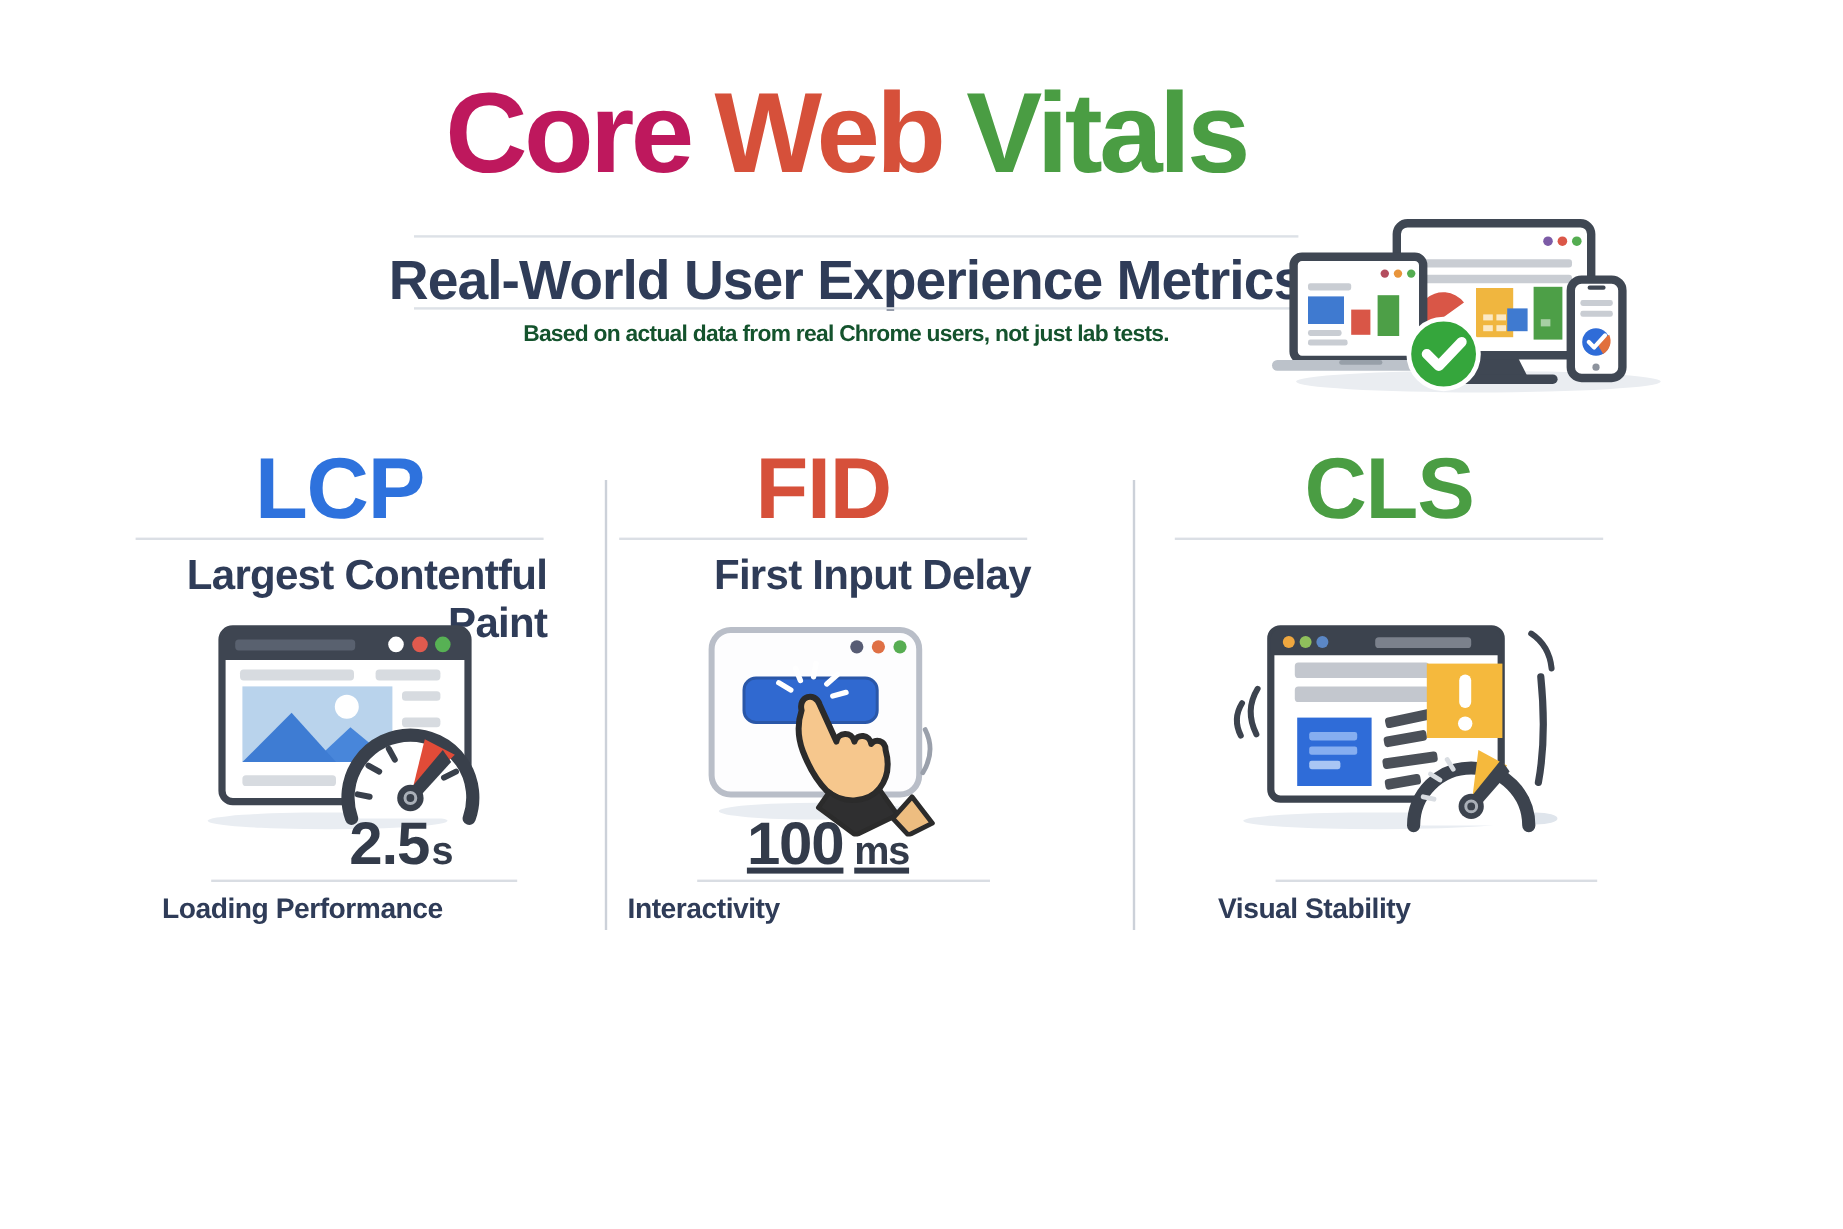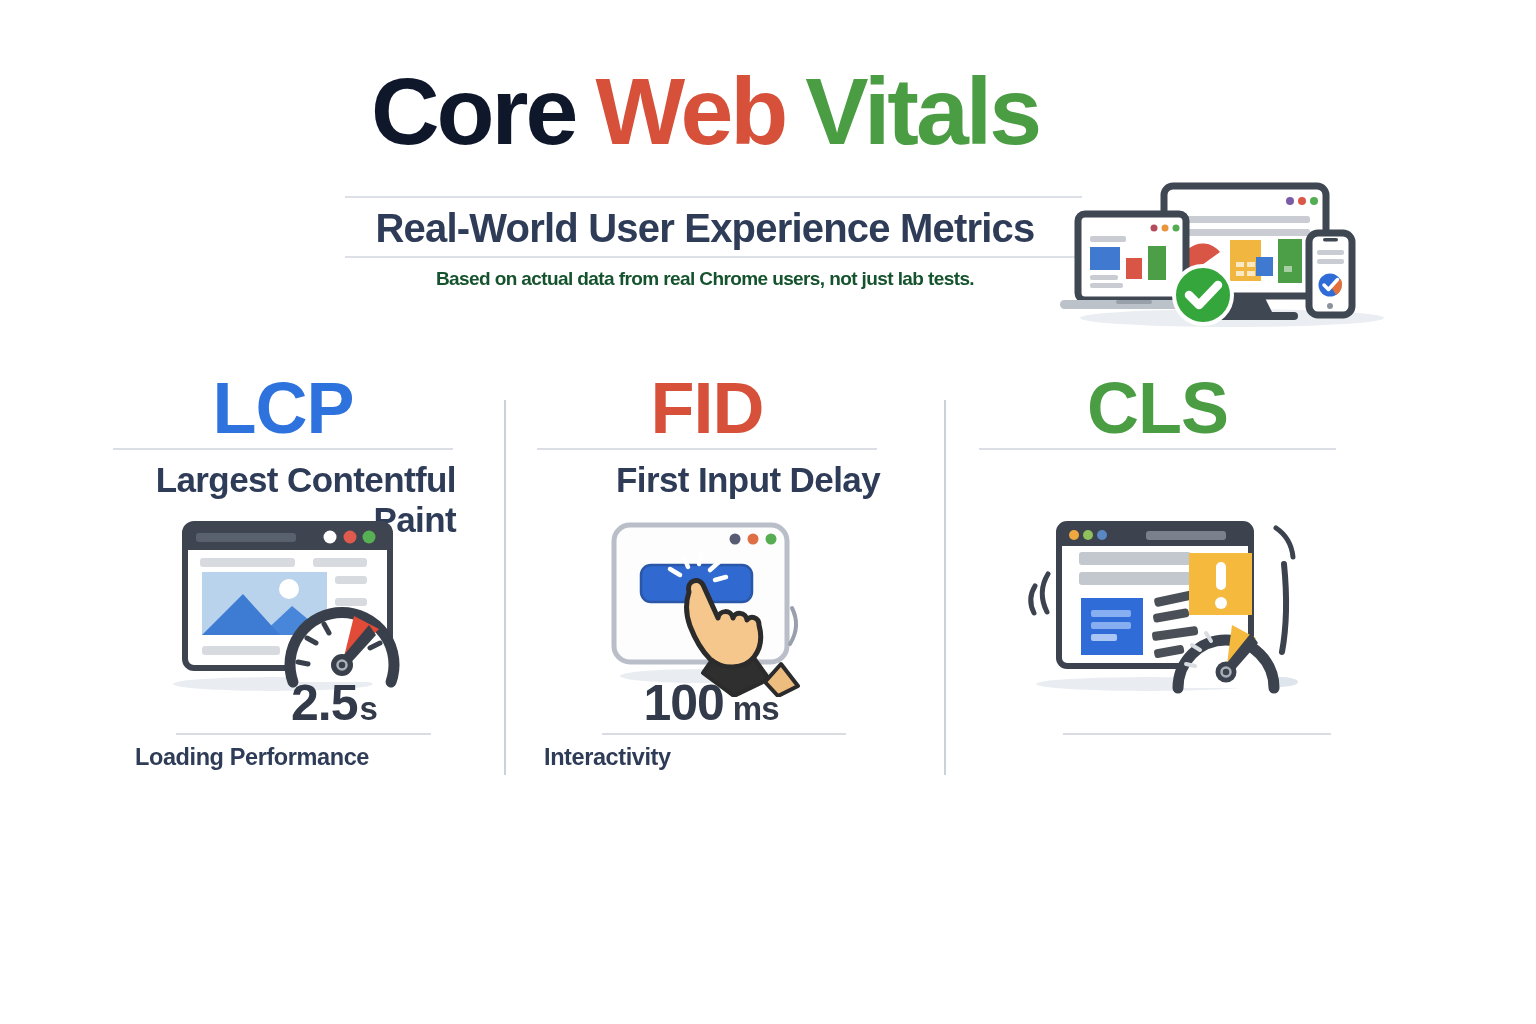--- a/index.html
+++ b/index.html
@@ -12,51 +12,51 @@
     position:absolute;top:62px;left:0;width:1410px;margin:0;text-align:center;
     font-size:95px;font-weight:800;letter-spacing:-3px;line-height:1.05;white-space:nowrap;
   }
   .title .w{display:inline-block;}
   .title .w + .w{margin-left:20px;}
   .rule{position:absolute;height:2px;background:#dde1e7;}
   .rule-top{top:196px;left:345px;width:737px;}
   .rule-bottom{top:256px;left:345px;width:737px;}
   .subtitle{
     position:absolute;top:206px;left:0;width:1410px;margin:0;text-align:center;
-    font-size:40px;font-weight:700;letter-spacing:-0.8px;color:#2f3c58;
+    font-size:46px;font-weight:700;letter-spacing:-0.8px;color:#2f3c58;
   }
   .tagline{
     position:absolute;top:268px;left:0;width:1410px;margin:0;text-align:center;
     font-size:19px;font-weight:600;letter-spacing:-0.6px;color:#14532d;
   }
   .devices{position:absolute;left:1052px;top:176px;width:344px;height:158px;}
   
   .divider-v{position:absolute;top:400px;width:2px;height:375px;background:#ccd1d9;}
   .divider-v1{left:504px;}
   .divider-v2{left:944px;}
   .metric{position:absolute;top:372px;height:420px;}
   .metric-lcp{left:110px;width:346px;}
-  .metric-fid{left:534px;width:346px;}
+  .metric-fid{left:513px;width:346px;}
   .metric-cls{left:975px;width:365px;}
   .abbr{
     position:absolute;top:0;left:0;width:100%;margin:0;text-align:center;
     font-size:72px;font-weight:800;letter-spacing:-1px;line-height:1;
   }
   .abbr-rule{position:absolute;top:76px;left:1%;width:98%;height:2px;background:#dbdfe5;}
   .mname{
     position:absolute;top:88px;left:0;width:100%;text-align:right;
     font-size:35px;font-weight:700;letter-spacing:-0.6px;color:#2f3c58;
   }
   .icon-wrap{position:absolute;top:140px;left:50%;transform:translateX(-50%);}
   .mvalue{
     position:absolute;top:306px;left:0;width:100%;text-align:center;
     font-size:50px;font-weight:800;color:#333b4a;letter-spacing:-1px;line-height:1;
   }
   .metric-lcp .mvalue{transform:translateX(51px);}
-  .metric-fid .mvalue{transform:translateX(4px);}
+  .metric-fid .mvalue{transform:translateX(4px);text-decoration:underline;}
   .metric-cls .mvalue{transform:translateX(56px);}
   .unit{font-size:33px;font-weight:800;}
   .metric-fid .unit{margin-left:9px;}
   .metric-lcp .unit{margin-left:2px;}
   .label-rule{position:absolute;top:361px;height:2px;background:#d9dde3;}
   .metric-lcp .label-rule{left:66px;width:255px;}
   .metric-fid .label-rule{left:68px;width:244px;}
   .metric-cls .label-rule{left:88px;width:268px;}
   .mlabel{
     position:absolute;top:372px;left:0;width:100%;text-align:left;
@@ -64,21 +64,21 @@
   }
   .metric-lcp .mlabel{transform:translateX(25px);}
   .metric-fid .mlabel{transform:translateX(10px);}
   .metric-cls .mlabel{transform:translateX(40px);}
 </style>
 </head>
 <body>
 
 <div class="canvas">
 
-  <h1 class="title"><span class="w" style="color: #0f172a;">Core</span><span class="w" style="color: rgb(214, 80, 58);">Web</span><span class="w" style="color: rgb(74, 157, 67);">Vitals</span></h1>
+  <h1 class="title"><span class="w" style="color: #be185d;">Core</span><span class="w" style="color: rgb(214, 80, 58);">Web</span><span class="w" style="color: rgb(74, 157, 67);">Vitals</span></h1>
 
   <div class="rule rule-top"></div>
   <h2 class="subtitle">Real-World User Experience Metrics</h2>
   <div class="rule rule-bottom"></div>
   <p class="tagline">Based on actual data from real Chrome users, not just lab tests.</p>
 
   <div class="devices">
     <svg width="344" height="158" viewBox="0 0 344 158">
       <ellipse cx="180" cy="142" rx="152" ry="9" fill="#eaedf1"></ellipse>
 
@@ -259,15 +259,16 @@
         <path d="M208,160 L214,113 L238,126 Z" fill="#f5b93d"></path>
         <line x1="168" y1="152" x2="177" y2="154" stroke="#d9dde2" stroke-width="4" stroke-linecap="round"></line>
         <line x1="174" y1="133" x2="182" y2="138" stroke="#d9dde2" stroke-width="4" stroke-linecap="round"></line>
         <line x1="188" y1="121" x2="193" y2="129" stroke="#d9dde2" stroke-width="4" stroke-linecap="round"></line>
         <path d="M204,157 L233,121 L240,131 L212,163 Z" fill="#3c434e"></path>
         <circle cx="208" cy="160" r="10.5" fill="#3c434e"></circle>
         <circle cx="208" cy="160" r="4.5" fill="none" stroke="#aab0b8" stroke-width="2.5"></circle>
       </svg>
     </div>
     <div class="label-rule"></div>
+    <div class="mlabel">Visual Stability</div>
   </section>
 
 </div>
 
 </body></html>

